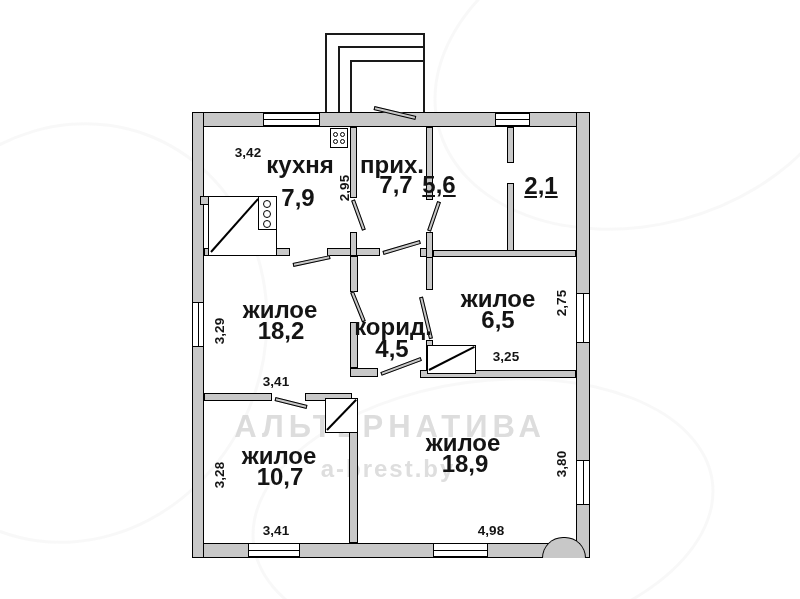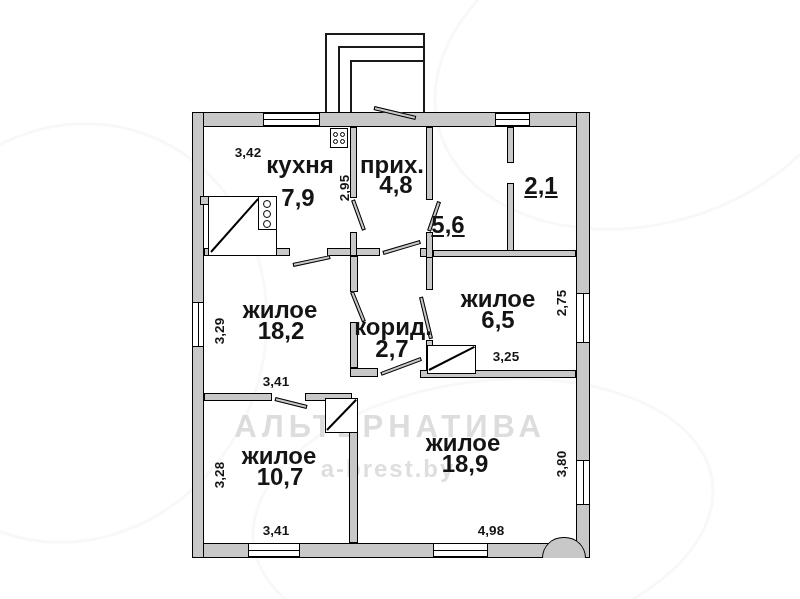--- a/index.html
+++ b/index.html
@@ -108,27 +108,27 @@
   <div class="circle" style="left:340px;top:139px;width:5px;height:5px;"></div>
 
   <div class="furn" style="left:427px;top:345px;width:49px;height:29px;"></div>
   <div class="diag" style="left:429px;top:369px;width:51px;transform:rotate(-27deg);"></div>
   <div class="furn" style="left:325px;top:398px;width:33px;height:35px;"></div>
   <div class="diag" style="left:327px;top:429px;width:42px;transform:rotate(-46deg);"></div>
 
   <div class="lbl room" style="left:300px;top:165px;">кухня</div>
   <div class="lbl room" style="left:298px;top:198px;">7,9</div>
   <div class="lbl room" style="left:392px;top:165px;">прих.</div>
-  <div class="lbl room" style="left:396px;top:185px;">4,8</div>
-  <div class="lbl room ul" style="left:448px;top:185px;margin-top:40px;">5,6</div>
+  <div class="lbl room" style="left:396px;top:185px;">7,7</div>
+  <div class="lbl room ul" style="left:439px;top:185px;">5,6</div>
   <div class="lbl room ul" style="left:541px;top:186px;">2,1</div>
   <div class="lbl room" style="left:280px;top:310px;">жилое</div>
   <div class="lbl room" style="left:281px;top:331px;">18,2</div>
   <div class="lbl room" style="left:393px;top:327px;">корид.</div>
-  <div class="lbl room" style="left:392px;top:349px;">2,7</div>
+  <div class="lbl room" style="left:392px;top:349px;">4,5</div>
   <div class="lbl room" style="left:498px;top:299px;">жилое</div>
   <div class="lbl room" style="left:498px;top:320px;">6,5</div>
   <div class="lbl room" style="left:279px;top:456px;">жилое</div>
   <div class="lbl room" style="left:280px;top:477px;">10,7</div>
   <div class="lbl room" style="left:463px;top:443px;">жилое</div>
   <div class="lbl room" style="left:465px;top:464px;">18,9</div>
 
   <div class="lbl dim" style="left:248px;top:136px;margin-top:16px;">3,42</div>
   <div class="lbl dim rot" style="left:344px;top:188px;">2,95</div>
   <div class="lbl dim rot" style="left:219px;top:331px;">3,29</div>

